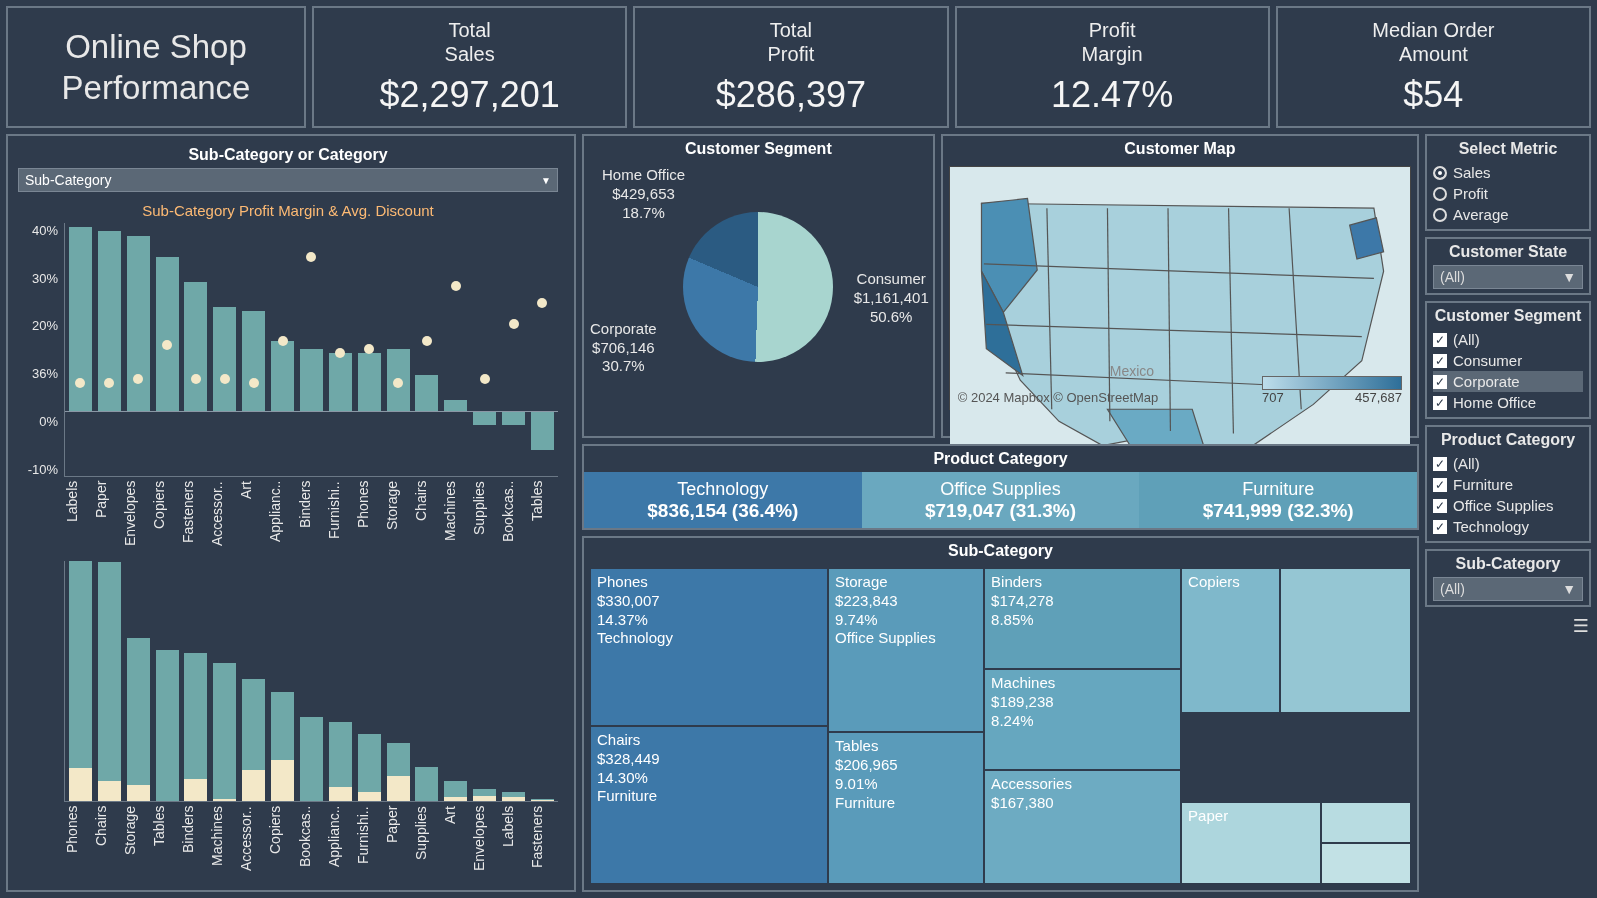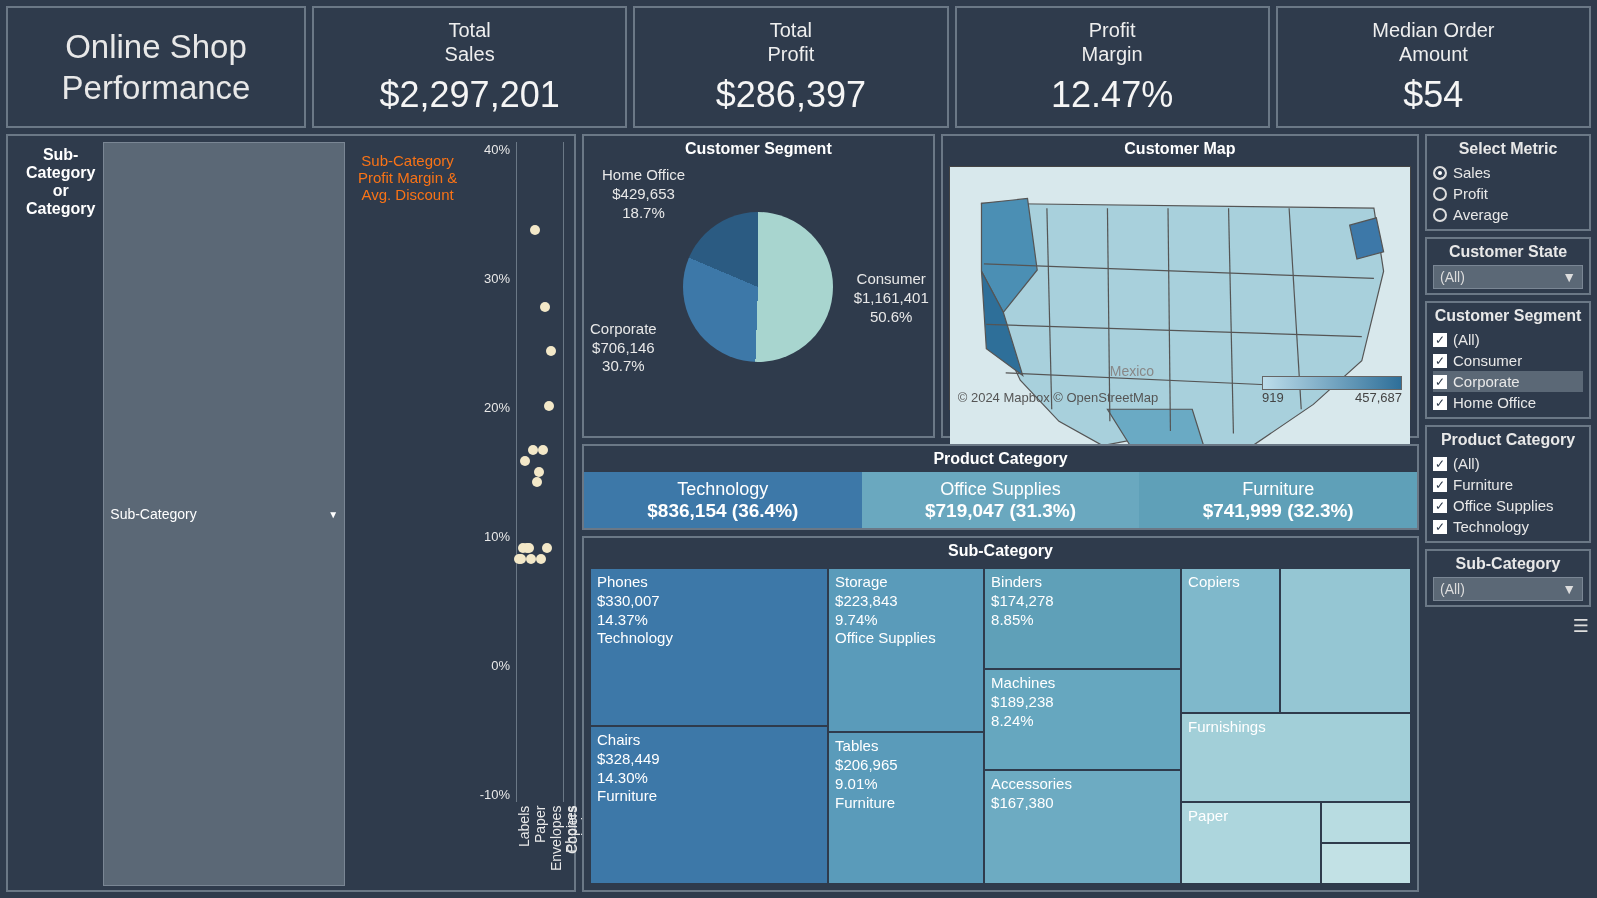--- a/index.html
+++ b/index.html
@@ -45,27 +45,27 @@
     flex: 1; display:flex; flex-direction:column; align-items:center; justify-content:center;
   }
   .kpi-label { font-size: 20px; color:#eee; text-align:center; line-height:1.2; }
   .kpi-value { font-size: 36px; color:#f5f5f5; font-weight:500; margin-top:8px; }
   
   .main { display:flex; gap:6px; margin-top:6px; height: 758px; }
   .col-left { width: 570px; display:flex; flex-direction:column; gap:6px; }
   .col-mid  { flex:1; display:flex; flex-direction:column; gap:6px; }
   .col-right{ width: 166px; display:flex; flex-direction:column; gap:6px; }
   
-  .subcat-panel { flex:1; padding: 6px 10px 4px 10px; display:flex; flex-direction:row; }
+  .subcat-panel { flex:1; padding: 6px 16px 4px 10px; display:flex; flex-direction:column; }
   .dropdown {
     width:100%; background:#5b6876; color:#fff; border:1px solid #7a8694;
     font-size:14px; padding:3px 6px; display:flex; justify-content:space-between; align-items:center;
   }
   .dropdown .chev { font-size:10px; }
-  .chart-title { text-align:center; font-size:15px; margin:10px 0 4px 0; color:#f97316; }
+  .chart-title { text-align:center; font-size:15px; margin:10px 0 4px 0; color:#fdba74; }
   .barchart {
     flex:1; display:flex; align-items:flex-end; position:relative;
     padding-left: 46px; padding-bottom: 84px;
   }
   .barchart .y-axis {
     position:absolute; left:0; top:0; bottom:84px; width:44px;
     display:flex; flex-direction:column; justify-content:space-between;
     color:#e8e8e8; font-size:13px; text-align:right; padding-right:4px;
   }
   .barchart .plot {
@@ -163,21 +163,21 @@
         <span>Sub-Category</span>
         <span class="chev">▼</span>
       </div>
 
       <div class="chart-title">Sub-Category Profit Margin &amp; Avg. Discount</div>
       <div class="barchart" id="chart1" style="flex:1.05">
         <div class="y-axis" id="chart1-y">
             <span>40%</span>
             <span>30%</span>
             <span>20%</span>
-            <span>10%</span>
+            <span>36%</span>
             <span>0%</span>
             <span>-10%</span>
           </div>
         <div class="plot" id="chart1-plot">
           <div class="bars" id="chart1-bars">
               <div class="bar-col">
                 <div class="bar" style="bottom: 25%; height: 73.3333%;"></div>
                 <div class="dot" style="bottom: calc(36.6667% - 5px); left: calc(50% - 5px);"></div>
               </div>
               <div class="bar-col">
@@ -438,21 +438,21 @@
             <line x1="280" y1="34" x2="290" y2="200" stroke="#555"></line>
             <line x1="28" y1="80" x2="350" y2="92" stroke="#555"></line>
             <line x1="30" y1="130" x2="340" y2="140" stroke="#555"></line>
             <line x1="46" y1="170" x2="310" y2="182" stroke="#555"></line>
           </svg>
           <div class="mexico">Mexico</div>
           <div class="map-attr">© 2024 Mapbox © OpenStreetMap</div>
           <div class="map-legend">
             <div class="bar"></div>
             <div class="nums">
-              <span>919</span>
+              <span>707</span>
               <span>457,687</span>
             </div>
           </div>
         </div>
       </div>
     </div>
 
     <div class="panel prodcat-panel">
       <div class="panel-title">Product Category</div>
       <div class="prodcat-row" id="prodcat-row">
@@ -511,23 +511,20 @@
           <div class="tree-cell" style="left: 48%; top: 64%; width: 24%; height: 36%; background: rgb(109, 171, 194);">
             <div>Accessories</div>
             <div>$167,380</div>
           </div>
           <div class="tree-cell" style="left: 72%; top: 0%; width: 12%; height: 46%; background: rgb(127, 184, 203);">
             <div>Copiers</div>
           </div>
           <div class="tree-cell" style="left: 84%; top: 0%; width: 16%; height: 46%; background: rgb(149, 198, 211);">
             <div></div>
           </div>
-          <div class="tree-cell" style="left: 72%; top: 46%; width: 28%; height: 28%; background: rgb(162, 207, 216);">
-            <div>Furnishings</div>
-          </div>
           <div class="tree-cell" style="left: 72%; top: 74%; width: 17%; height: 26%; background: rgb(173, 214, 221);">
             <div>Paper</div>
           </div>
           <div class="tree-cell" style="left: 89%; top: 74%; width: 11%; height: 13%; background: rgb(184, 220, 225);">
             <div></div>
           </div>
           <div class="tree-cell" style="left: 89%; top: 87%; width: 11%; height: 13%; background: rgb(194, 225, 229);">
             <div></div>
           </div>
         </div>

